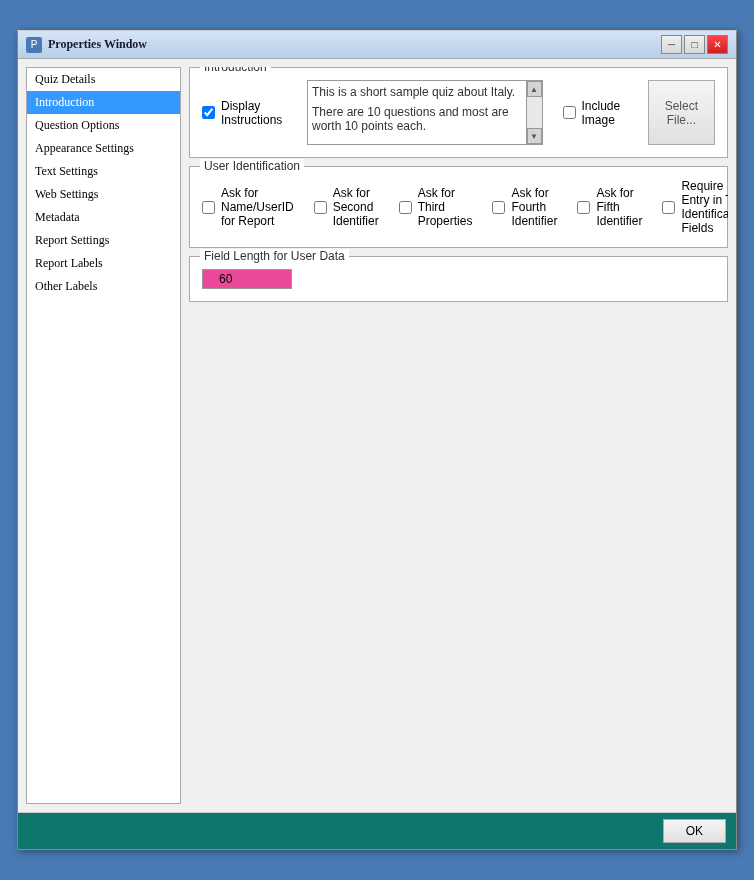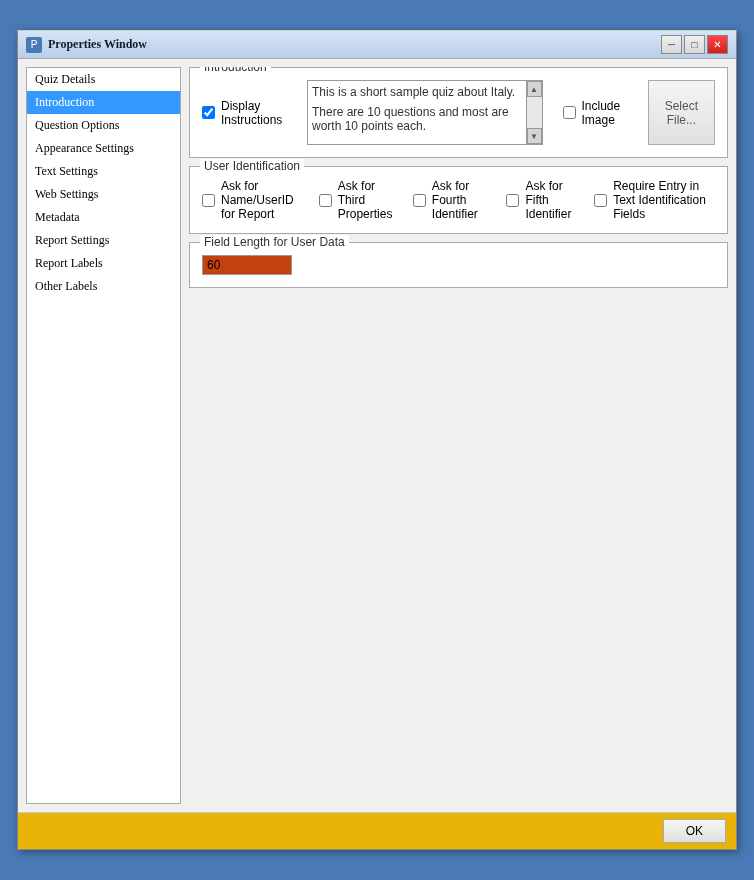--- a/index.html
+++ b/index.html
@@ -175,31 +175,31 @@
       border: 1px solid #aaa;
       padding: 3px 14px;
       font-size: 12px;
       cursor: pointer;
       color: #555;
       width: 84px;
     }
     .text-input {
       width: 90px;
       border: 1px solid #999;
-      padding: 2px 4px;
-      font-size: 12px;
-      background: #c2410c;
+      padding: 2px 16px;
+      font-size: 12px;
+      background: #ec4899;
     }
     .footer {
       display: flex;
       justify-content: flex-end;
       padding: 6px 10px;
       border-top: 1px solid #ccc;
       flex-shrink: 0;
-      background: #eab308;
+      background: #0f766e;
     }
     .ok-btn {
       background: linear-gradient(to bottom, #f5f5f5, #e0e0e0);
       border: 1px solid #aaa;
       padding: 4px 22px;
       font-size: 12px;
       cursor: pointer;
       color: #000;
     }
   </style>
@@ -264,20 +264,24 @@
       </div>
 
       <div class="section-box">
         <span class="section-label">User Identification</span>
         <div class="section-content">
           <div class="checkbox-row">
             <input type="checkbox" id="ask-name" style="">
             <label for="ask-name">Ask for Name/UserID for Report</label>
           </div>
           <div class="checkbox-row">
+            <input type="checkbox" id="ask-second" style="">
+            <label for="ask-second">Ask for Second Identifier</label>
+          </div>
+          <div class="checkbox-row">
             <input type="checkbox" id="ask-third" style="">
             <label for="ask-third">Ask for Third Properties</label>
           </div>
           <div class="checkbox-row">
             <input type="checkbox" id="ask-fourth" style="">
             <label for="ask-fourth">Ask for Fourth Identifier</label>
           </div>
           <div class="checkbox-row">
             <input type="checkbox" id="ask-fifth" style="">
             <label for="ask-fifth">Ask for Fifth Identifier</label>

